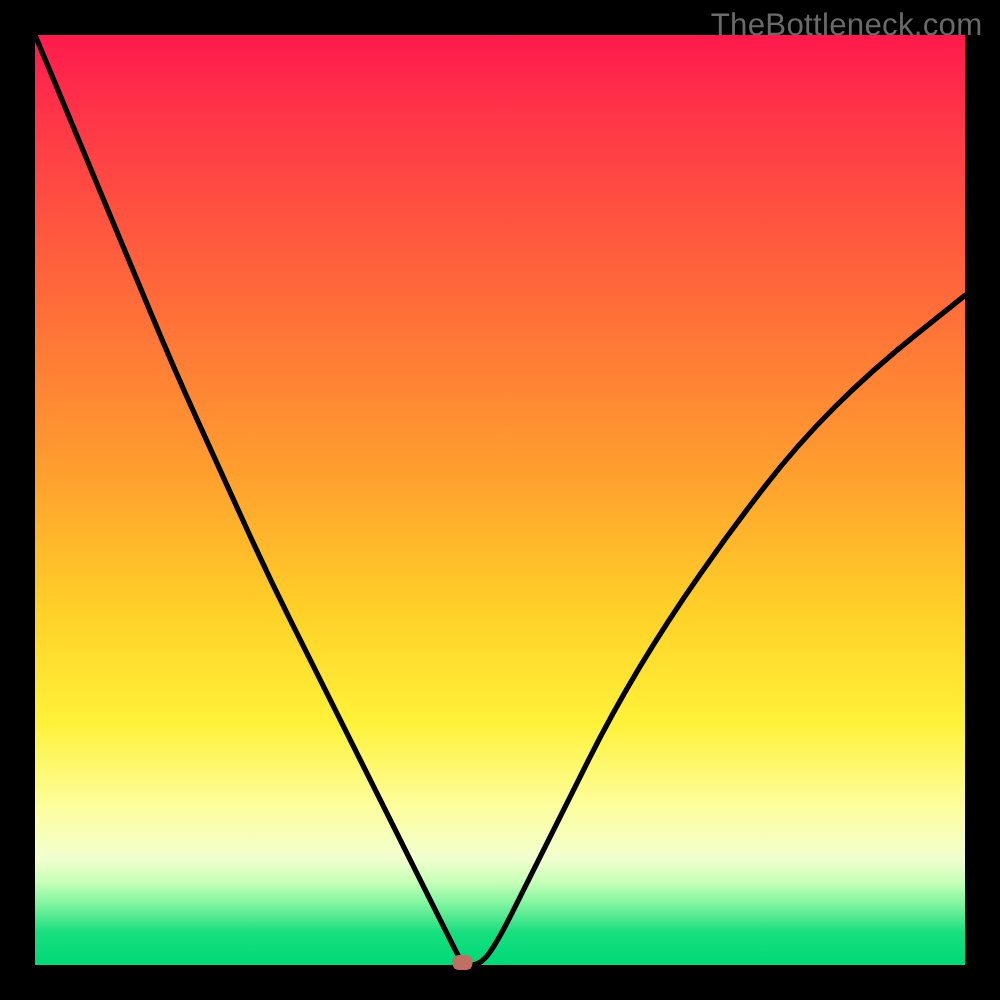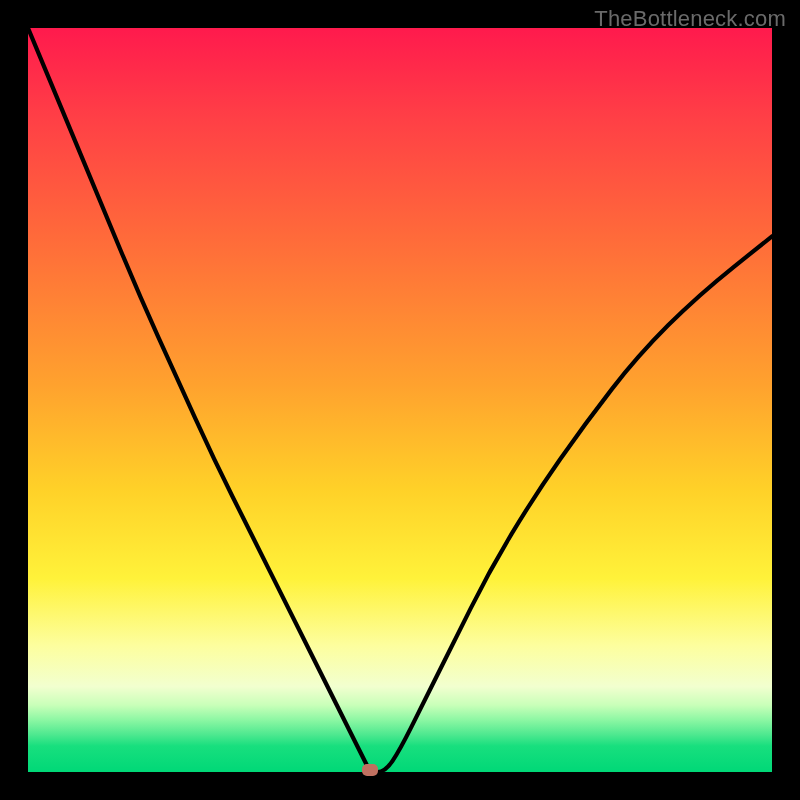--- a/index.html
+++ b/index.html
@@ -41,21 +41,21 @@
       #4de88f 95%,
       #18df7e 96.5%,
       #00d877 100%
     );
   }
   .watermark {
     position: absolute;
     top: 6px;
     right: 14px;
     color: #6a6a6a;
-    font-size: 22px;
+    font-size: 25px;
     font-weight: 500;
     letter-spacing: 0.2px;
     user-select: none;
   }
   svg.curve {
     position: absolute;
     left: 0;
     top: 0;
     width: 744px;
     height: 744px;

